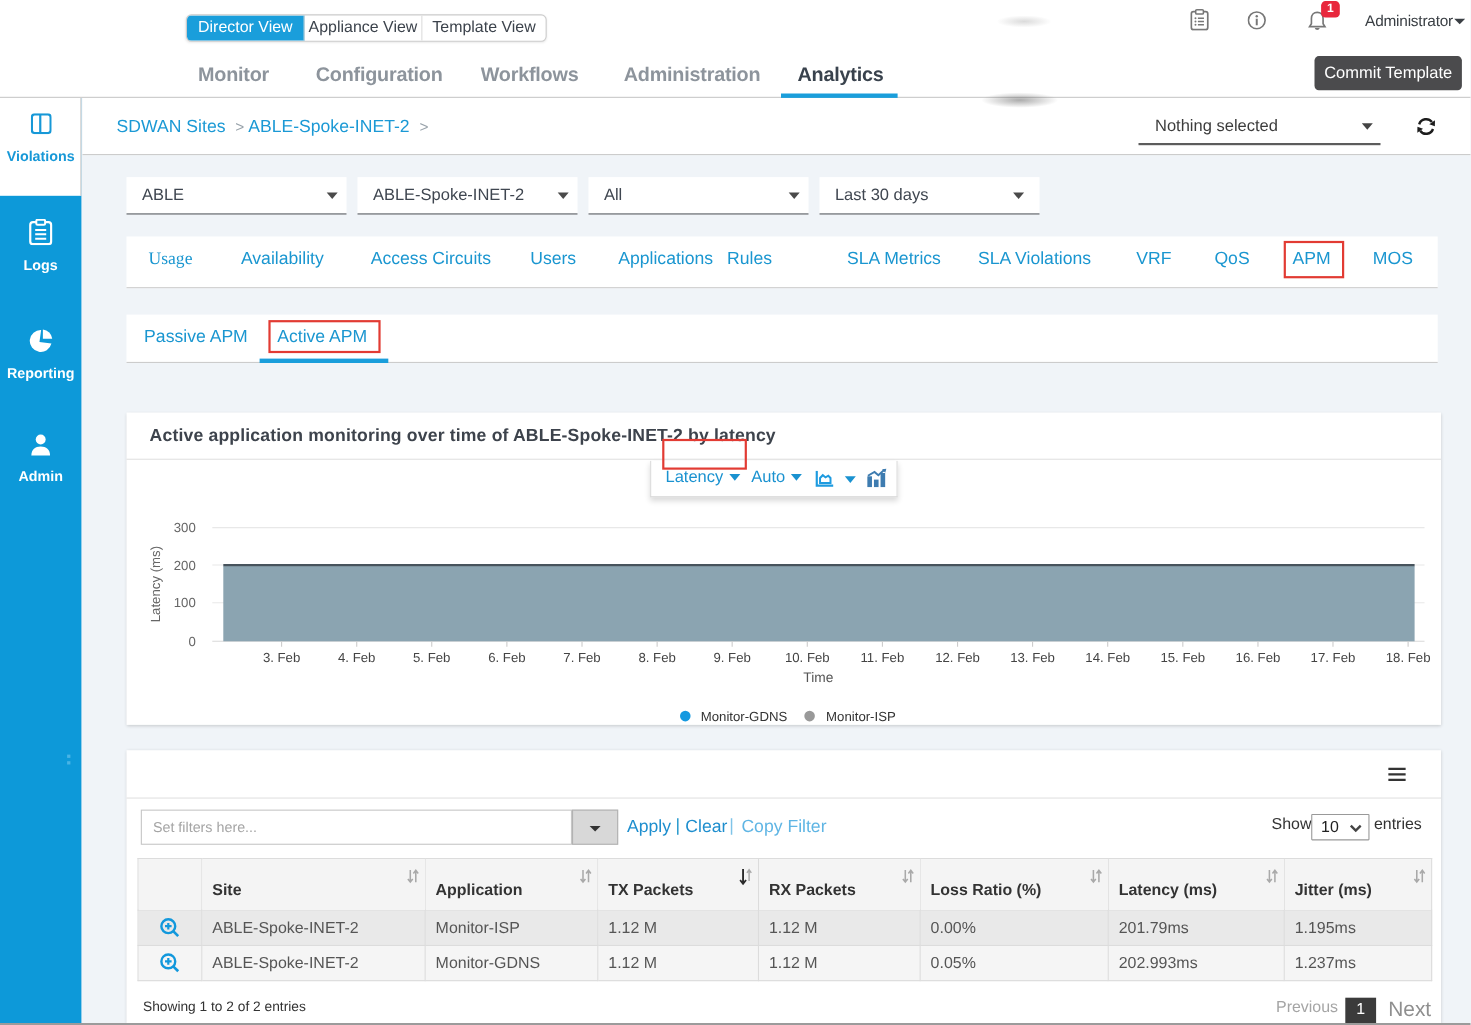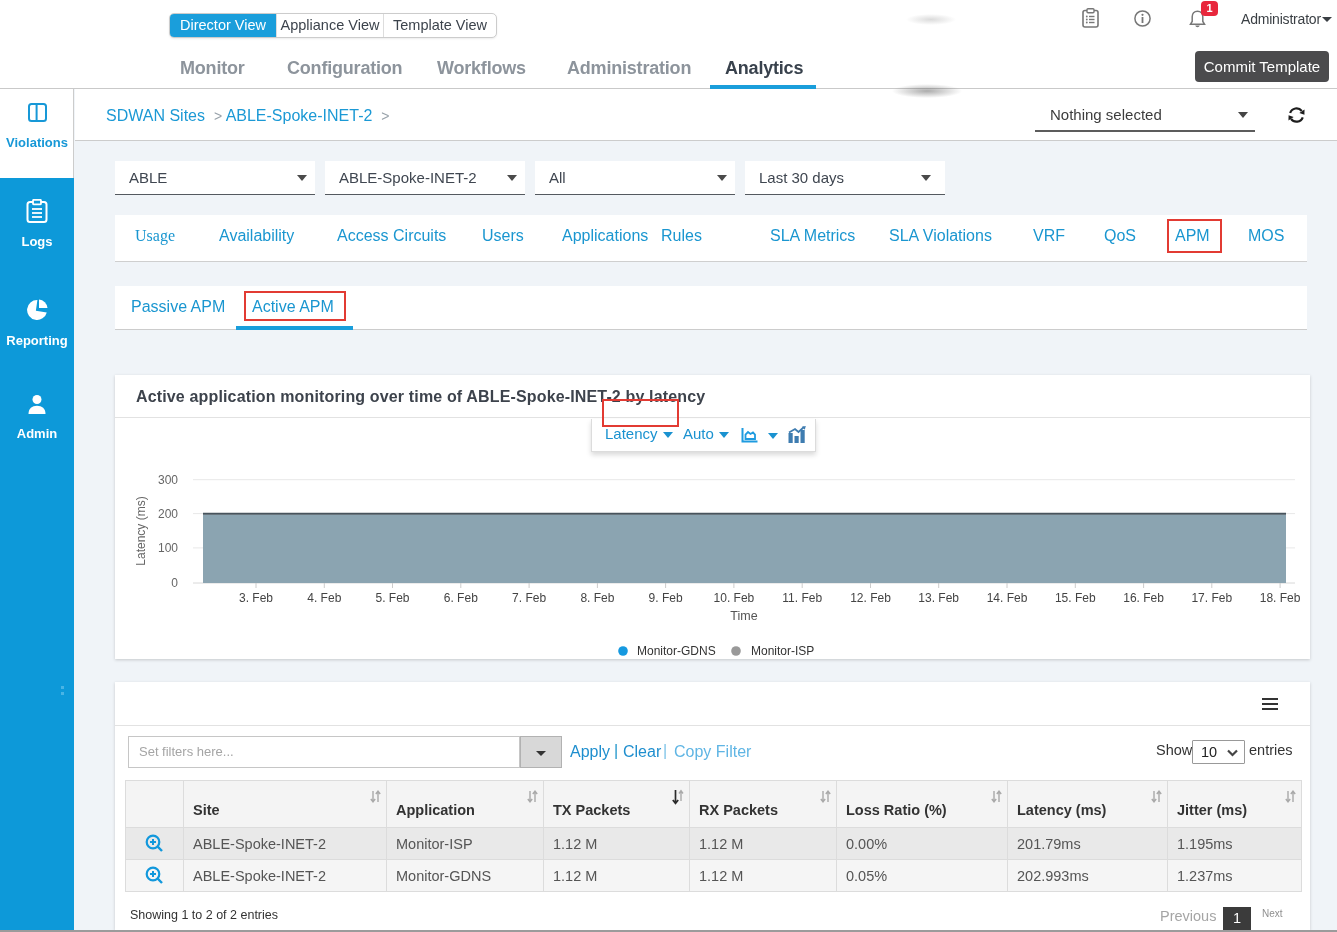--- a/index.html
+++ b/index.html
@@ -68,21 +68,21 @@
 #dtable tr.r1 td { background:#e9e9e9; border-bottom:1px solid #dcdcdc; }
 #dtable tr.r2 td { background:#f5f5f5; border-bottom:1px solid #dcdcdc; }
 .sorticon { position:absolute; right:5px; top:8px; }
 #filter-input { position:absolute; left:13px; top:54px; width:392px; height:32px; border:1px solid #c6c6c6; background:#fff; font-size:13px; color:#a5a5a5; line-height:30px; padding-left:10px; }
 #filter-btn { position:absolute; left:405px; top:54px; width:42px; height:32px; background:#d8d8d8; border:1px solid #b2b2b2; }
 #filter-btn .caret { position:absolute; left:15px; top:14px; width:0; height:0; border-left:5px solid transparent; border-right:5px solid transparent; border-top:5.5px solid #333; }
 #show-wrap { position:absolute; left:1041px; top:60px; font-size:14.5px; color:#333; }
 #show-sel { position:absolute; left:1077px; top:58px; width:53px; height:24px; border:1px solid #999; border-radius:1px; background:#fff; font-size:14.5px; color:#222; line-height:22px; padding-left:8px; }
 #pag-prev { position:absolute; left:1045px; top:226px; font-size:14.5px; color:#a5a5a5; }
 #pag-1 { position:absolute; left:1108px; top:225px; width:28px; height:23px; background:#3b3b3b; color:#fff; font-size:14.5px; text-align:center; line-height:23px; }
-#pag-next { position:absolute; left:1147px; top:226px; font-size:10px; color:#8f8f8f; }
+#pag-next { position:absolute; left:1147px; top:226px; font-size:19px; color:#8f8f8f; }
 #showing { position:absolute; left:15px; top:226px; font-size:12.5px; color:#333; }
 </style>
 </head>
 <body>
 
 <div id="header">
   <div id="segwrap">
     <div class="seg active" style="width:107px;">Director View</div>
     <div class="seg" style="width:107px;">Appliance View</div>
     <div class="seg" style="width:112px;">Template View</div>

